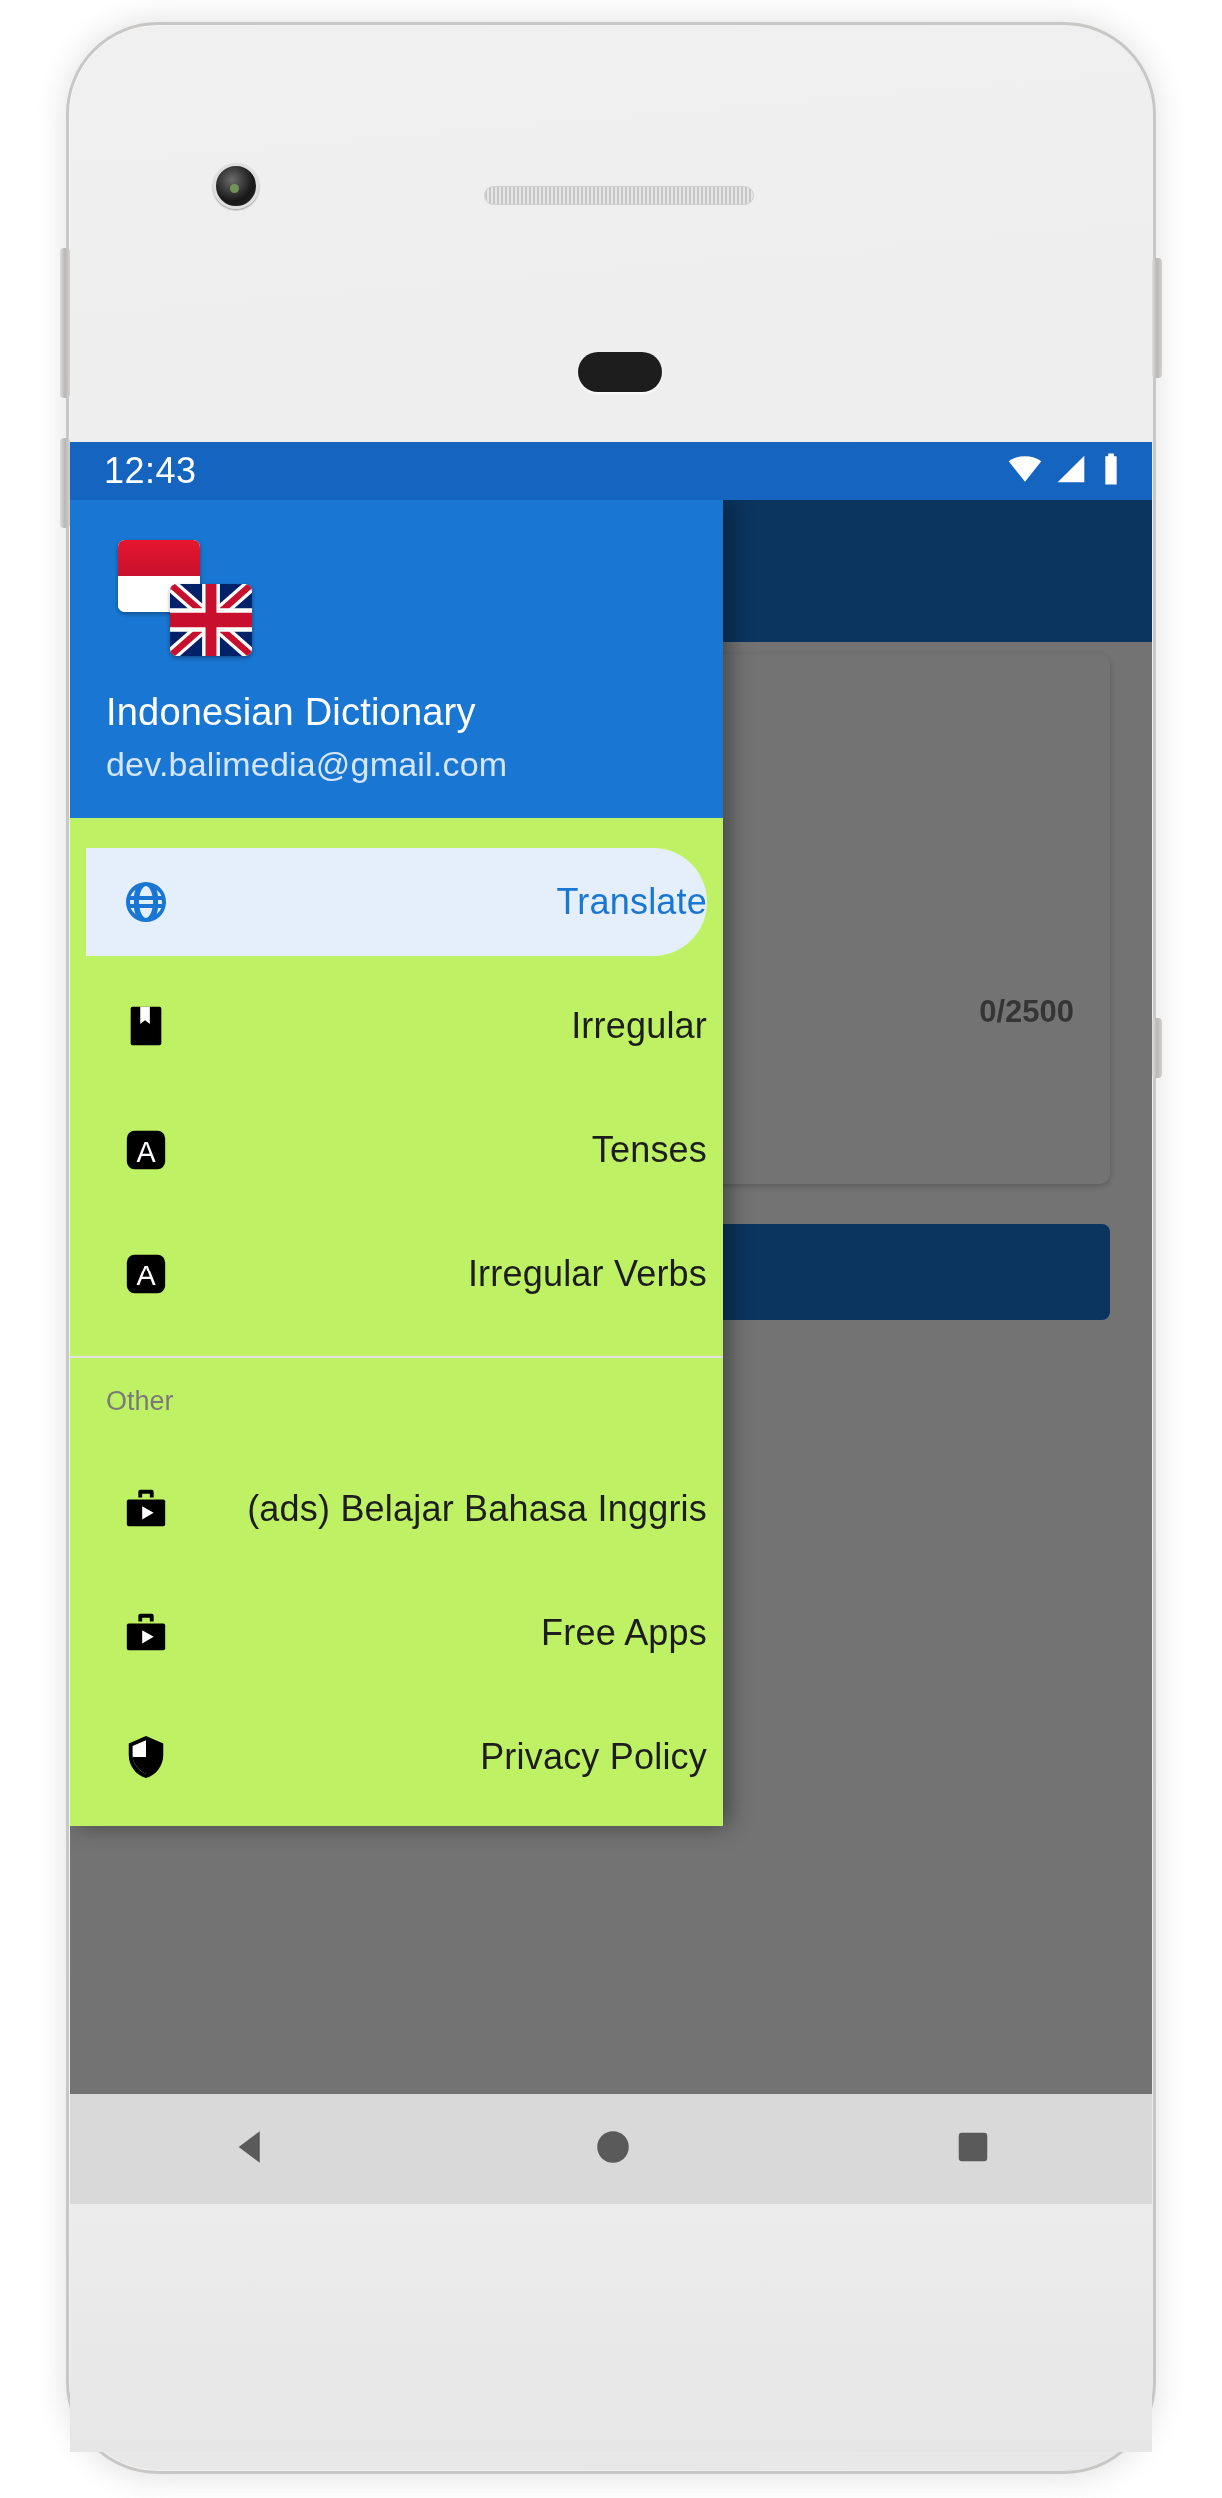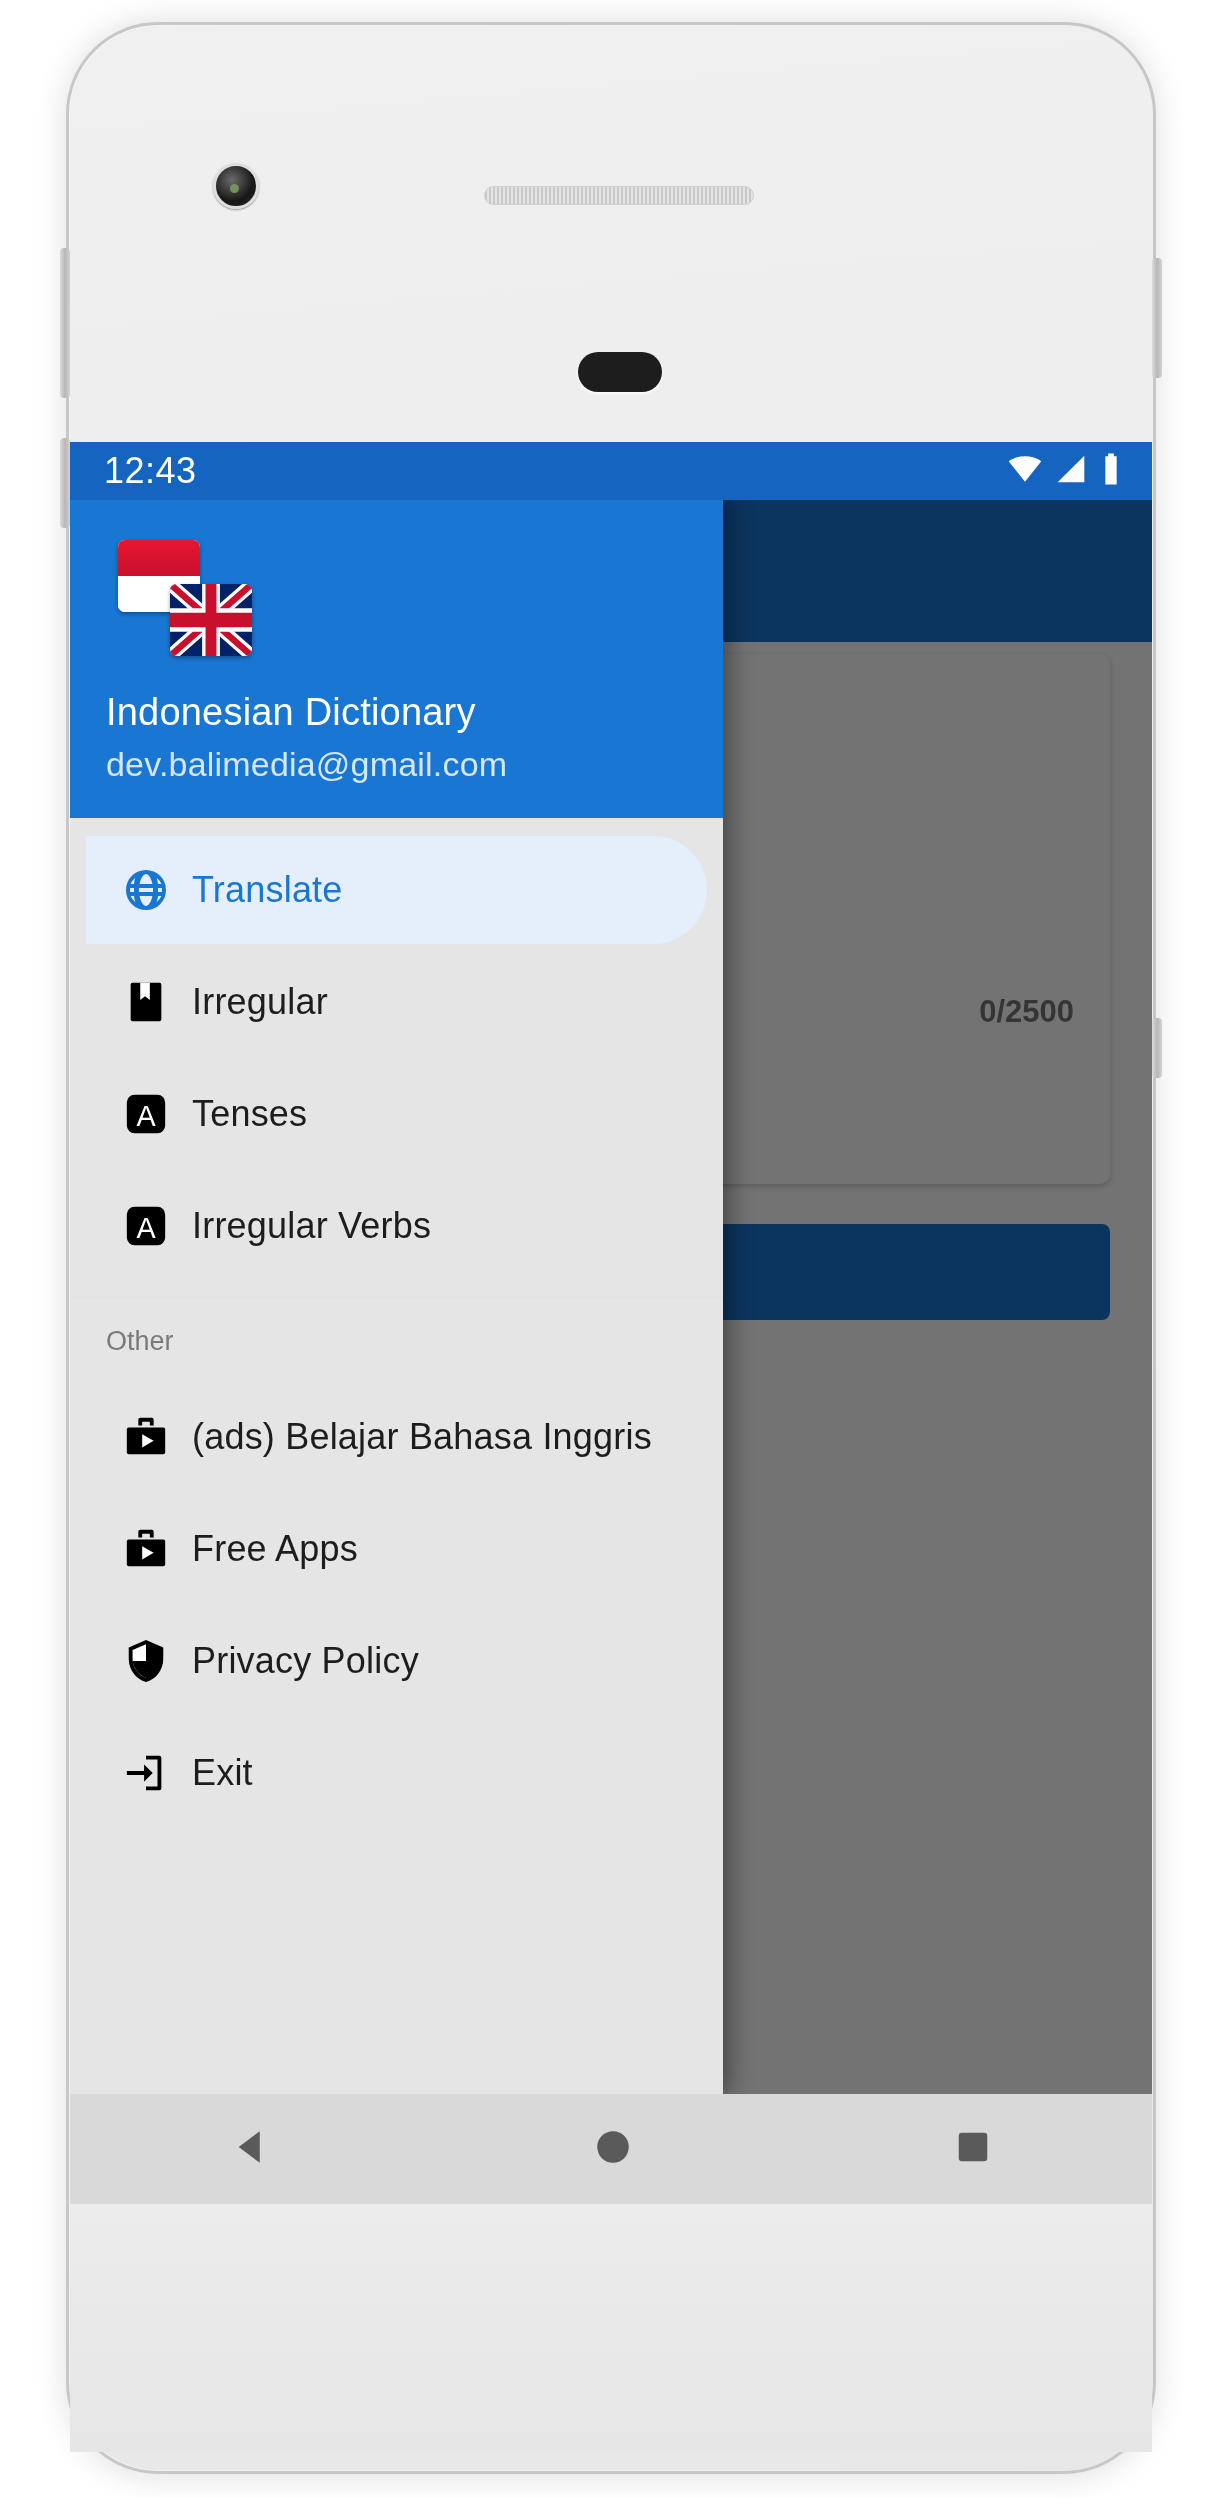--- a/index.html
+++ b/index.html
@@ -130,22 +130,22 @@
     z-index:40;
     gap:11px;
   }
   #statusbar .clock { color:#fff; font-size:36px; letter-spacing:.5px; }
   #statusbar .sysicons { margin-left:auto; display:flex; align-items:center; gap:13px; }
   #statusbar svg { fill:#ffffff; }
 
   
   #drawer {
     position:absolute; left:0; top:58px;
-    width:653px; height:1594px;
-    background:#e5e5e5;
+    width:653px; height:1326px;
+    background:#bef264;
     z-index:30;
     box-shadow:6px 0 22px rgba(0,0,0,.40);
     overflow:hidden;
   }
   .drawer-header {
     height:318px; background:#1976D2;
     position:relative;
     padding:0 36px;
   }
   .flags { position:absolute; left:48px; top:40px; width:140px; height:120px; }
@@ -168,22 +168,23 @@
   .menu-section { padding:14px 0 12px 0; }
   .menu-divider { height:2px; background:#e2e2e2; margin:0; }
   .section-label {
     padding:28px 0 22px 36px;
     color:#7a7a7a; font-size:27px;
   }
   .menu-item {
     display:flex; align-items:center;
     height:108px;
     padding:0 0 0 14px;
-    margin:4px 16px;
+    margin:16px 16px;
     border-radius:0 54px 54px 0;
+    justify-content:space-between;
   }
   .menu-item .ico {
     width:92px; min-width:92px;
     display:flex; align-items:center; justify-content:center;
   }
   .menu-item .ico svg { fill:#000000; }
   .menu-item .lbl {
     font-size:36px; color:#1d1d1d; letter-spacing:.2px; white-space:nowrap;
   }
   .menu-item.selected {

